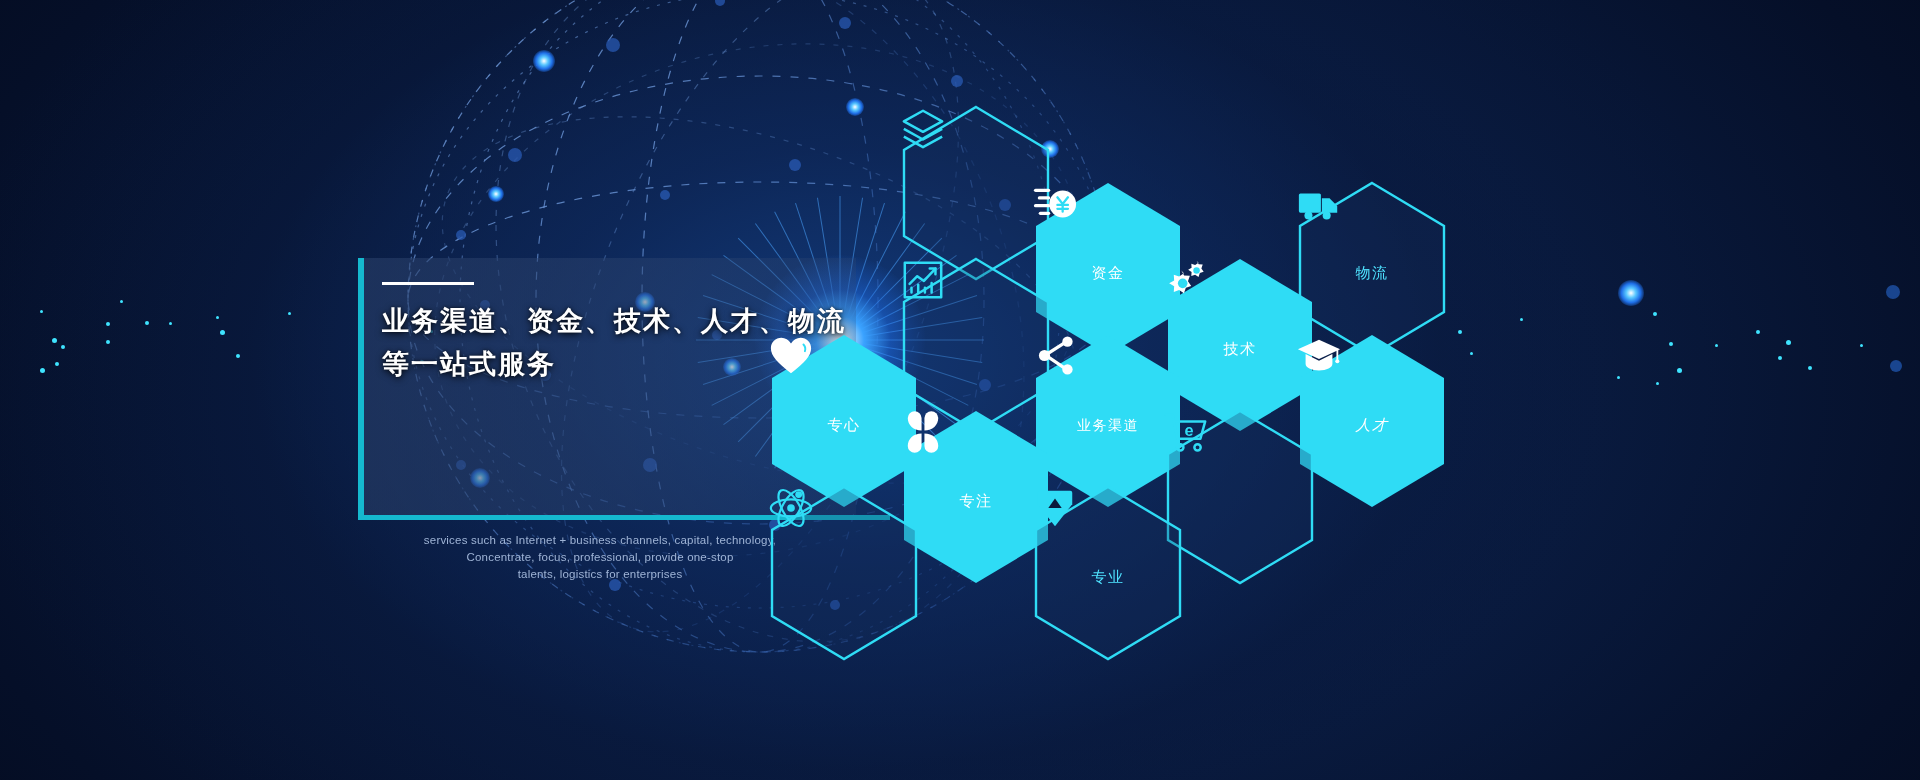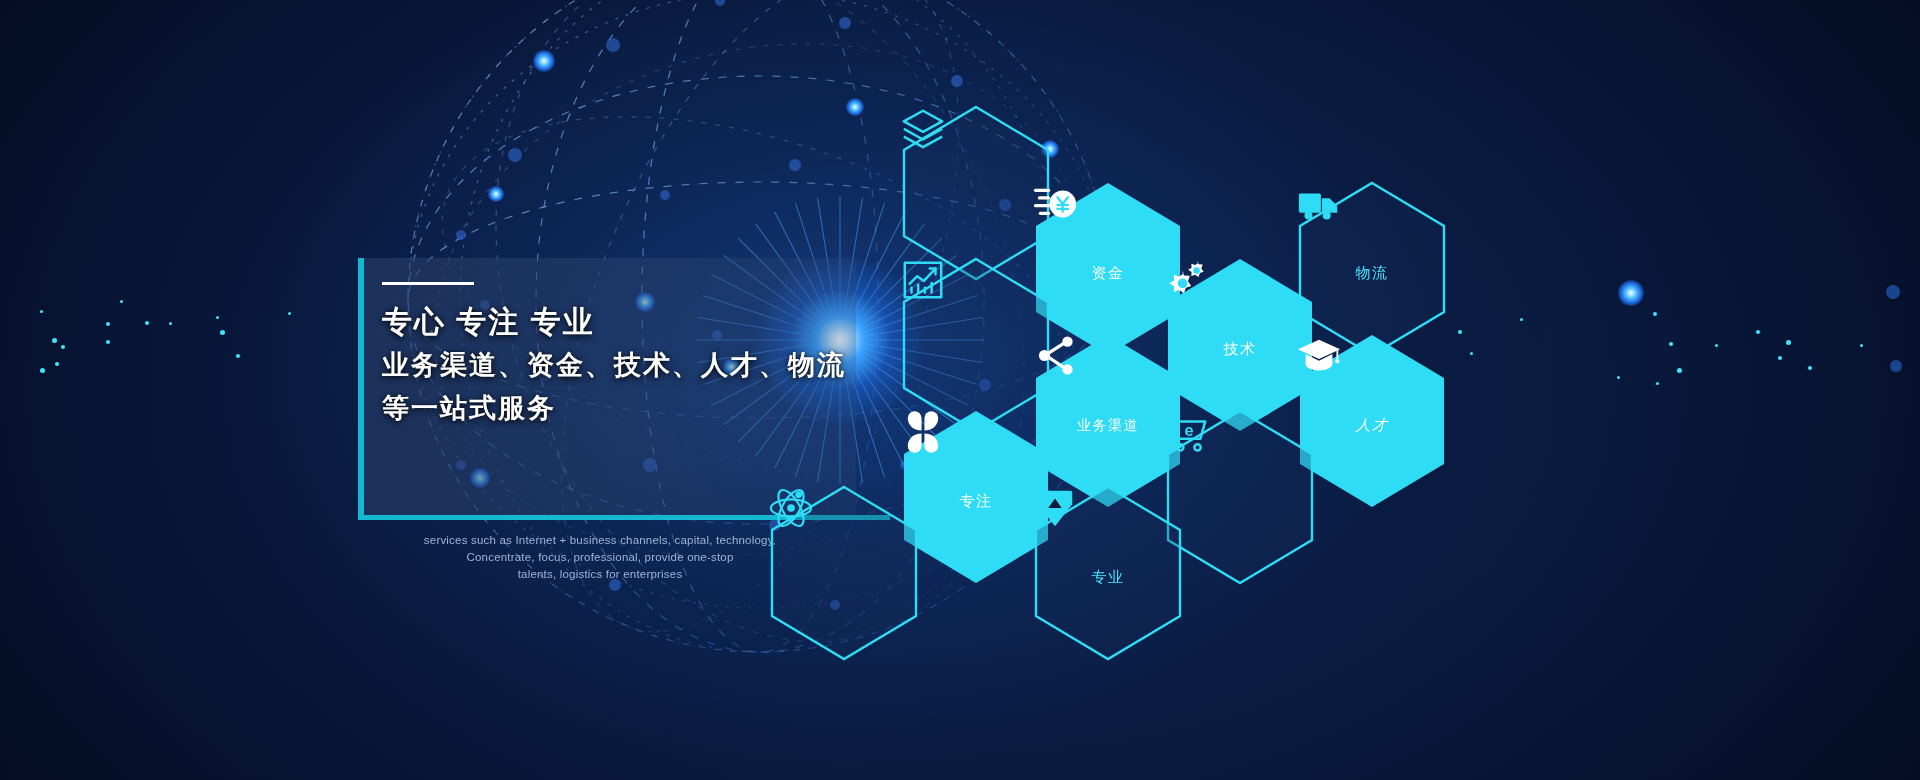--- a/index.html
+++ b/index.html
@@ -191,21 +191,20 @@
   </div>
 
   <div class="abs" id="panel"></div>
   <div class="abs" id="bracket">
     <div class="vb"></div>
     <div class="hb"></div>
   </div>
   <div class="abs" id="topline"></div>
 
   <div class="abs" id="ctext">
-    <div class="l1">专心  专注  专业</div>
     <div class="l3">业务渠道、资金、技术、人才、物流</div>
     <div class="l4">等一站式服务</div>
   </div>
 
   <div class="abs" id="entext">
     <div>services such as Internet + business channels, capital, technology,</div>
     <div>Concentrate, focus, professional, provide one-stop</div>
     <div>talents, logistics for enterprises</div>
   </div>
 
@@ -301,20 +300,32 @@
             <path d="M34 4 l2.2 3.6 4.2 .3 -1.4 4 2.4 3.5 -4 1.4 -1.4 4 -3.5-2.4 -4 1.4 .3-4.2 -3.6-2.2 3.6-2.2 -.3-4.2 4 1.4 3.5-2.4z"></path>
             <circle cx="34" cy="14" r="3.4" fill="#2fdcf5"></circle>
             <path d="M18 14 l3 5.2 6 .4 -2 5.6 3.4 5 -5.6 2 -2 5.6 -5-3.4 -5.6 2 .4-6 -5.2-3 5.2-3 -.4-6 5.6 2 5-3.4z"></path>
             <circle cx="19.5" cy="27.5" r="5" fill="#2fdcf5"></circle>
           </g>
         </svg>
         <div class="lbl">技术</div>
       </div>
     </div>
 
+    <div class="hex fill" style="left:-132px;top:228px;">
+      <svg viewBox="0 0 152 176">
+          <use href="#hexpath" fill="#2fdcf5"></use>
+        </svg>
+      <div class="inner">
+        <svg class="ico" viewBox="0 0 48 48">
+          <path fill="#fff" d="M24 42 C10 31 3 24 3 16 C3 9.5 8 5 14 5 c4 0 7.5 2.2 10 6 2.5-3.8 6-6 10-6 6 0 11 4.5 11 11 0 8-7 15-21 26z"></path>
+          <path fill="none" stroke="#2fdcf5" stroke-width="2" stroke-linecap="round" d="M37 12 a7 7 0 0 1 1.5 7"></path>
+        </svg>
+        <div class="lbl">专心</div>
+      </div>
+    </div>
 
     <div class="hex fill" style="left:132px;top:228px;">
       <svg viewBox="0 0 152 176">
           <use href="#hexpath" fill="#2fdcf5"></use>
         </svg>
       <div class="inner">
         <svg class="ico" viewBox="0 0 48 48">
           <g stroke="#fff" stroke-width="3.4" stroke-linecap="round" fill="none">
             <path d="M36 9 L14 23 L36 38"></path>
           </g>

